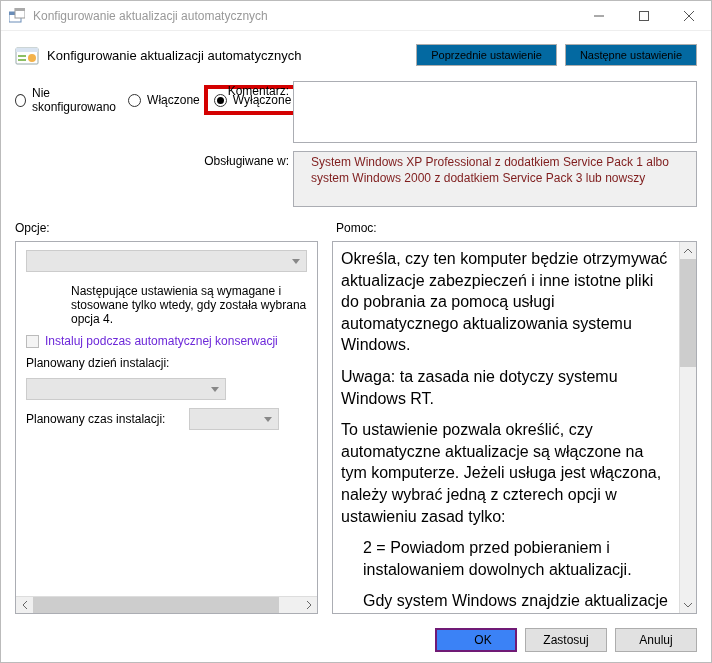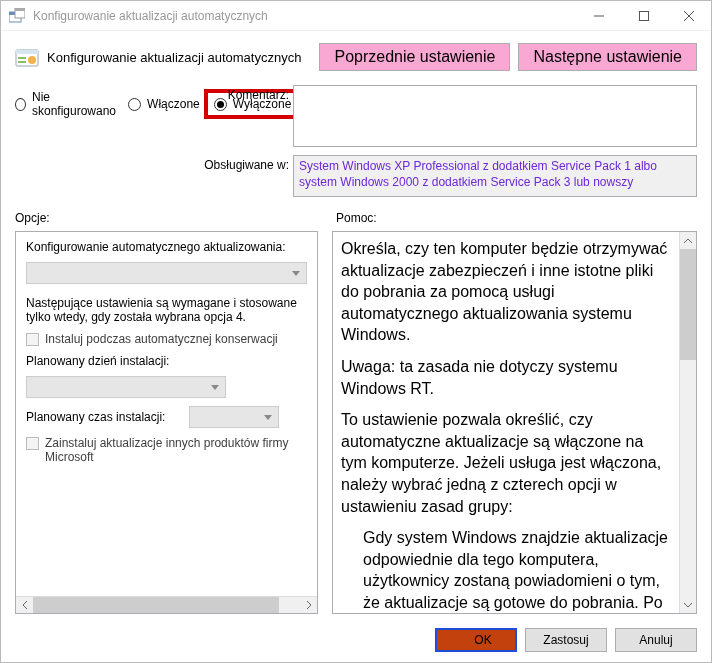--- a/index.html
+++ b/index.html
@@ -51,25 +51,25 @@
   .header-row {
     display: flex;
     align-items: center;
     margin-bottom: 14px;
   }
   .header-row .policy-icon {
     width: 24px; height: 24px; margin-right: 8px;
   }
   .header-title { flex: 1; font-size: 13px; }
   .nav-btn {
-    background: #f9a8d4;
+    background: #0369a1;
     border: 1px solid #adadad;
     padding: 4px 14px;
     margin-left: 8px;
-    font-size: 16px;
+    font-size: 11px;
     font-family: inherit;
     cursor: pointer;
   }
   .top-grid {
     display: grid;
     grid-template-columns: 160px 110px 1fr;
     column-gap: 4px;
     row-gap: 8px;
     align-items: start;
     margin-bottom: 14px;
@@ -97,24 +97,24 @@
     padding: 2px 4px;
     font-family: inherit;
     font-size: 12px;
     resize: none;
     overflow-y: scroll;
     width: 100%;
   }
   .supported-area {
     border: 1px solid #abadb3;
     background: #f0f0f0;
-    height: 42px;
-    padding: 3px 5px;
-    font-size: 12px;
-    color: #6d28d9;
+    height: 56px;
+    padding: 3px 17px;
+    font-size: 12px;
+    color: #7f1d1d;
     overflow-y: scroll;
     line-height: 1.3;
   }
   .labels-row {
     display: flex;
     margin-bottom: 6px;
   }
   .labels-row .col-left { width: 305px; }
   .labels-row .col-right { flex: 1; padding-left: 16px;}
   .panels-row {
@@ -154,21 +154,21 @@
   .disabled-combo::after {
     content: "";
     position: absolute;
     right: 6px; top: 8px;
     border-left: 4px solid transparent;
     border-right: 4px solid transparent;
     border-top: 5px solid #888;
   }
   .disabled-chk {
     display: flex; align-items: flex-start; gap: 6px;
-    color: #404040;
+    color: #6d28d9;
   }
   .chk-box {
     width: 13px; height: 13px; border: 1px solid #bbb; background: #f4f4f4; margin-top: 1px;
     flex-shrink: 0;
   }
   .hscroll {
     height: 17px;
     background: #f0f0f0;
     border-top: 1px solid #ddd;
     position: relative;
@@ -212,21 +212,21 @@
   }
   .btn {
     width: 82px;
     height: 24px;
     background: #e1e1e1;
     border: 1px solid #adadad;
     font-size: 12px;
     font-family: inherit;
     cursor: pointer;
   }
-  .btn.default { border: 2px solid #1d4ed8; background: #c2410c; padding-left: 20px; }
+  .btn.default { border: 2px solid #701a75; background: #3b82f6; padding-left: 20px; }
   .indent { padding-left: 22px; }
 </style>
 </head>
 <body>
 
 <div class="window">
   <div class="titlebar">
     <span class="app-icon">
       <svg viewBox="0 0 16 16" width="16" height="16">
         <rect x="0" y="4" width="12" height="10" fill="#fff" stroke="#6a8db8" stroke-width="1"></rect>
@@ -297,36 +297,31 @@
 
     <div class="labels-row">
       <div class="col-left">Opcje:</div>
       <div class="col-right">Pomoc:</div>
     </div>
 
     <div class="panels-row">
 
       <div class="panel panel-left">
         <div class="panel-left-content">
-          <div>Konfigurowanie automatycznego aktualizowania:</div>
           <div class="disabled-combo" style="width:100%;"></div>
-          <div style="margin-top:4px;">Następujące ustawienia są wymagane i stosowane tylko wtedy, gdy została wybrana opcja 4.</div>
+          <div style="margin-top:4px;margin-left:45px;">Następujące ustawienia są wymagane i stosowane tylko wtedy, gdy została wybrana opcja 4.</div>
           <div class="disabled-chk">
             <span class="chk-box"></span>
             <span>Instaluj podczas automatycznej konserwacji</span>
           </div>
           <div>Planowany dzień instalacji:</div>
           <div class="disabled-combo"></div>
           <div style="display:flex; align-items:center; gap:24px;">
             <span>Planowany czas instalacji:</span>
             <span class="disabled-combo" style="width:90px;"></span>
-          </div>
-          <div class="disabled-chk">
-            <span class="chk-box"></span>
-            <span>Zainstaluj aktualizacje innych produktów firmy Microsoft</span>
           </div>
         </div>
         <div class="hscroll">
           <div class="arrow">
             <svg width="8" height="8" viewBox="0 0 8 8">
                 <path d="M6 0 L2 4 L6 8" fill="none" stroke="#666"></path>
               </svg>
           </div>
           <div class="track">
               <div class="thumb"></div>
@@ -336,21 +331,22 @@
                 <path d="M2 0 L6 4 L2 8" fill="none" stroke="#666"></path>
               </svg>
           </div>
         </div>
       </div>
 
       <div class="panel panel-right">
         <div class="panel-right-content">
           <p>Określa, czy ten komputer będzie otrzymywać aktualizacje zabezpieczeń i inne istotne pliki do pobrania za pomocą usługi automatycznego aktualizowania systemu Windows.</p>
           <p>Uwaga: ta zasada nie dotyczy systemu Windows RT.</p>
-          <p>To ustawienie pozwala określić, czy automatyczne aktualizacje są włączone na tym komputerze. Jeżeli usługa jest włączona, należy wybrać jedną z czterech opcji w ustawieniu zasad grupy:</p>
+          <p>To ustawienie pozwala określić, czy automatyczne aktualizacje są włączone na tym komputerze. Jeżeli usługa jest włączona, należy wybrać jedną z czterech opcji w ustawieniu zasad tylko:</p>
+          <p class="indent">2 = Powiadom przed pobieraniem i instalowaniem dowolnych aktualizacji.</p>
           <p class="indent">Gdy system Windows znajdzie aktualizacje odpowiednie dla tego komputera, użytkownicy zostaną powiadomieni o tym, że aktualizacje są gotowe do pobrania. Po przejściu do usługi Windows Update będą mogli pobrać i zainstalować dostępne aktualizacje.</p>
         </div>
         <div class="vscroll">
           <div class="arrow">
             <svg width="8" height="8" viewBox="0 0 8 8">
                 <path d="M0 6 L4 2 L8 6" fill="none" stroke="#666"></path>
               </svg>
           </div>
           <div class="track">
               <div class="thumb"></div>

